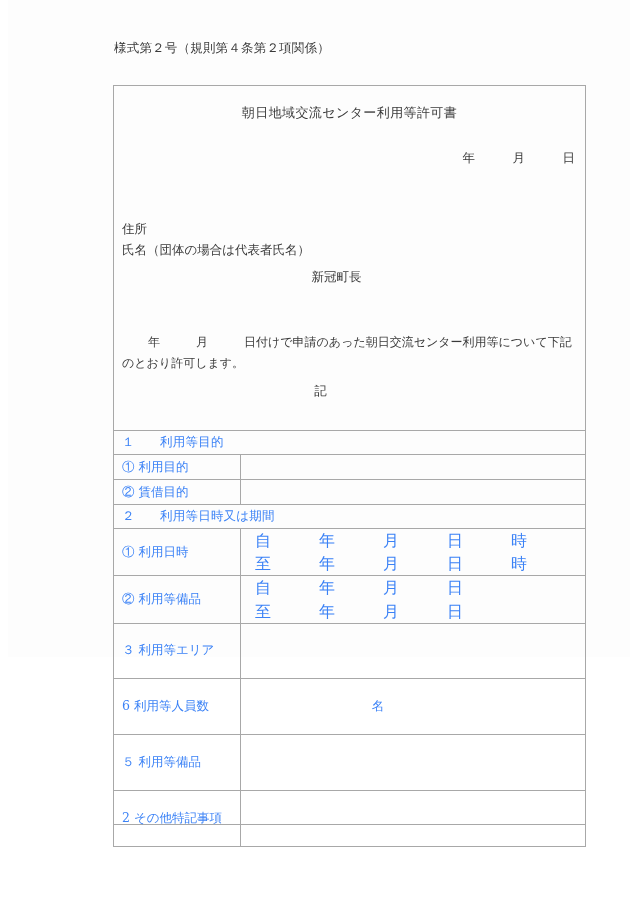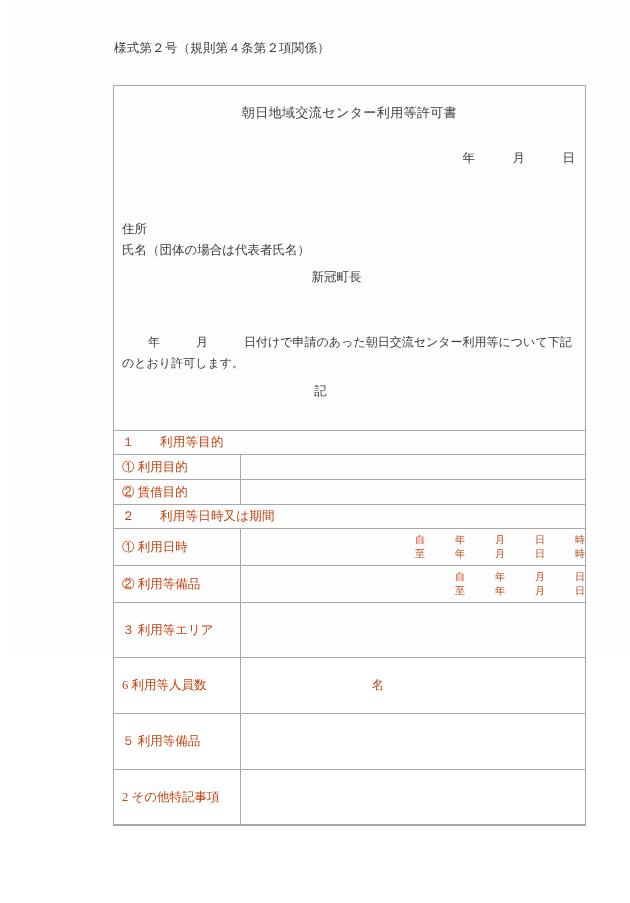--- a/index.html
+++ b/index.html
@@ -36,21 +36,20 @@
 
   
   .doc-frame {
     position: absolute;
     left: 105px;
     top: 85px;
     width: 473px;
     height: 740px;
     border: 1px solid #a8a8a8;
     box-sizing: border-box;
-    font-family: Liberation Serif, serif;
   }
 
   
   .upper {
     position: relative;
     height: 344px;
     box-sizing: border-box;
   }
 
   .doc-title {
@@ -124,41 +123,40 @@
     bottom: -1px;
     border-collapse: collapse;
     width: calc(100% + 2px);
     table-layout: fixed;
   }
   .grid td {
     border: 1px solid #a8a8a8;
     font-size: 12.5px;
     padding: 0 0 0 8px;
     vertical-align: middle;
-    color: #c2410c;
+    color: #3b82f6;
   }
   .col-label { width: 127px; }
 
   .sect-head { height: 24px; }
   .sect-head .sect-text { letter-spacing: 0.2px; white-space: pre; }
 
   .r-item   { height: 25px; }
   .r-period { height: 37px; }
   .r-tall   { height: 55px; }
   .r-tall-2 { height: 56px; }
 
   .label-cell { white-space: nowrap; }
   .label-ind  { padding-left: 8px; }
 
   
   .span-rows {
-    font-size: 10px;
+    font-size: 16px;
     line-height: 1.45;
     padding-left: 6px;
-    text-align: right;
   }
   .span-rows .row { white-space: pre; }
 
   .unit-centered {
     display: block;
     text-align: center;
     padding-right: 78px;
     font-size: 12.5px;
   }
 </style>

